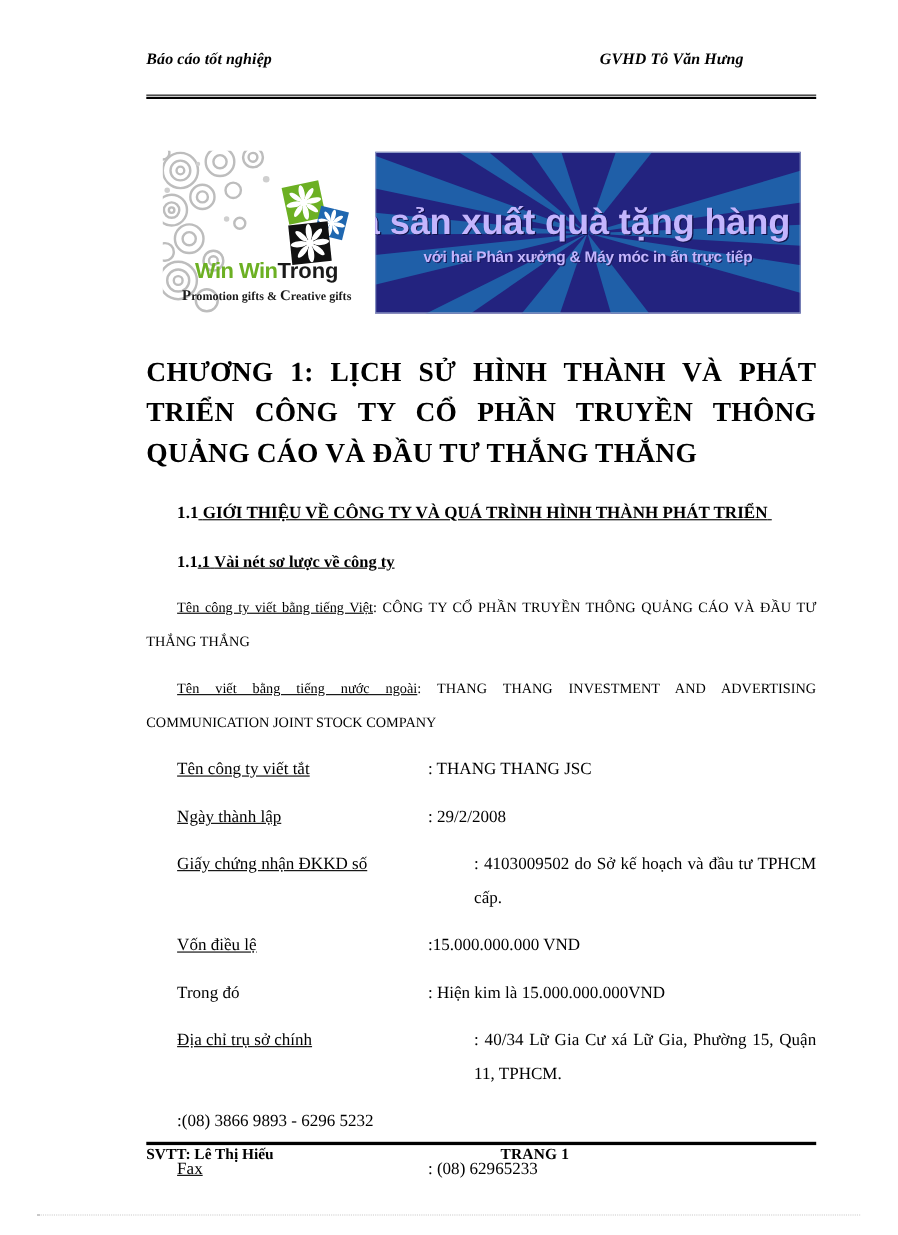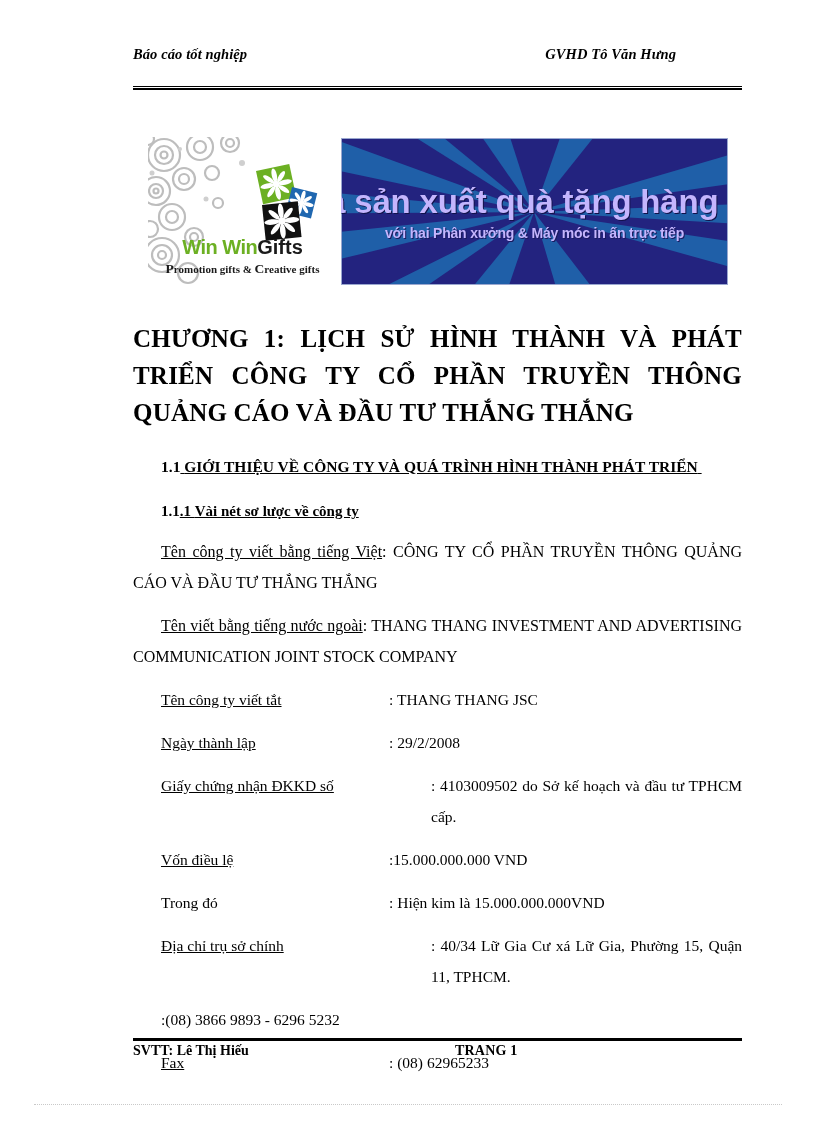--- a/index.html
+++ b/index.html
@@ -181,21 +181,21 @@
     margin: 16px 0 0 0;
     padding-left: 28px;
     font-weight: bold;
     font-size: 15px;
     line-height: 26px;
   }
   .h3 .u { text-decoration: underline; }
 
   p.para {
     margin: 12px 0 0 0;
-    font-size: 16px;
+    font-size: 13px;
     line-height: 31px;
     text-align: justify;
     text-align-last: left;
     text-indent: 28px;
   }
   p.para .lbl { text-decoration: underline; }
 
   .field {
     margin-top: 12px;
     font-size: 15.5px;
@@ -338,21 +338,21 @@
             <ellipse cx="10" cy="0" rx="7.5" ry="2.8"></ellipse>
             <ellipse cx="-7" cy="-7" rx="7" ry="2.5" transform="rotate(45 -7 -7)"></ellipse>
             <ellipse cx="7" cy="7" rx="7" ry="2.5" transform="rotate(45 7 7)"></ellipse>
             <ellipse cx="7" cy="-7" rx="7" ry="2.5" transform="rotate(-45 7 -7)"></ellipse>
             <ellipse cx="-7" cy="7" rx="7" ry="2.5" transform="rotate(-45 -7 7)"></ellipse>
           </g>
         </g>
       </svg>
 
       <div class="logo-word">
-        <span class="win">Win Win</span><span class="gifts">Gifts</span>
+        <span class="win">Win Win</span><span class="gifts">Trong</span>
       </div>
       <div class="logo-tag"><span class="cap">P</span><span>romotion gifts &amp; </span><span class="cap">C</span><span>reative gifts</span></div>
     </div>
 
     <div class="banner">
       <svg class="banner-rays" viewBox="0 0 387 147" preserveAspectRatio="none">
         <rect x="0" y="0" width="387" height="147" fill="#23237f"></rect>
         <g fill="#1f5fa8">
           <polygon points="193,74 -120,-40 -120,8"></polygon>
           <polygon points="193,74 -120,44 -120,76"></polygon>

